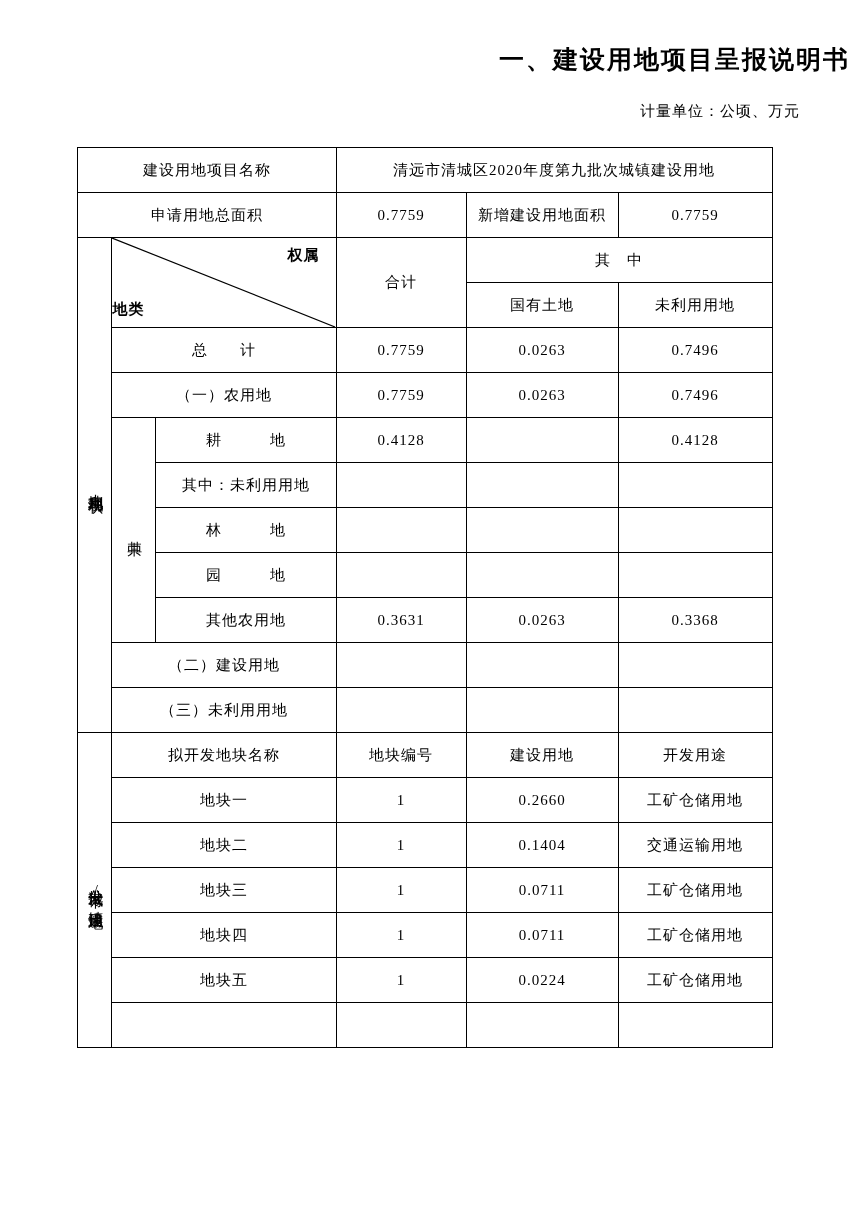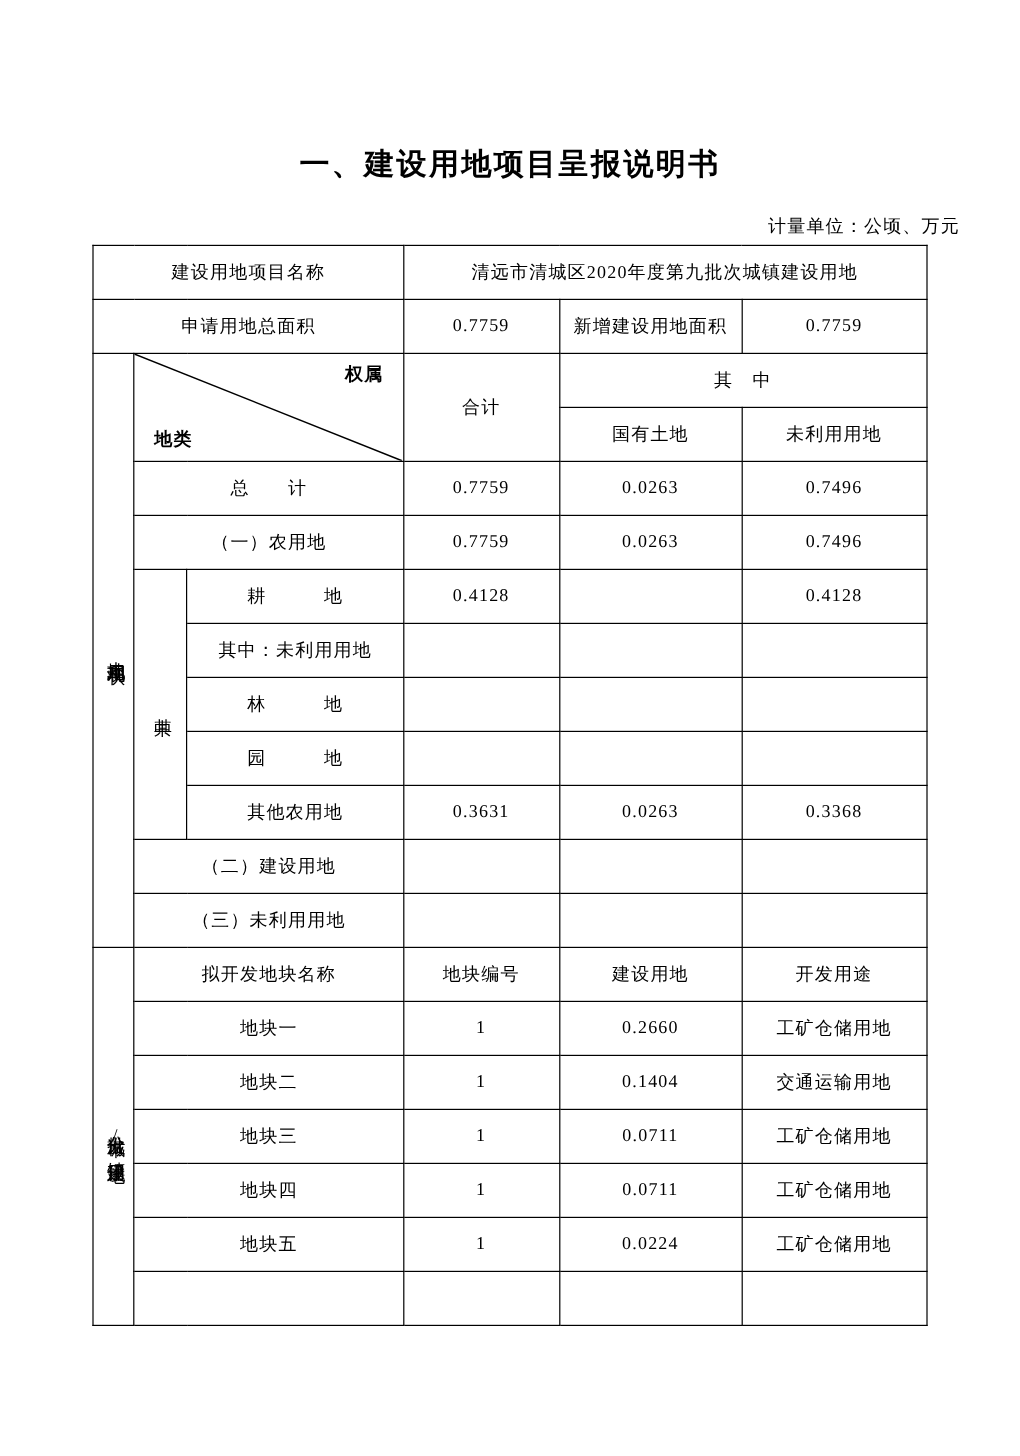--- a/index.html
+++ b/index.html
@@ -15,38 +15,38 @@
     position: relative;
     overflow: hidden;
   }
   .page {
     position: relative;
     width: 850px;
     height: 1213px;
     box-sizing: border-box;
   }
   .doc-title {
-    text-align: center;
+    text-align: right;
     font-size: 25px;
     font-weight: bold;
     letter-spacing: 2px;
-    margin-top: 120px;
+    margin-top: 43px;
     font-family: "Liberation Serif", "DejaVu Serif", serif;
   }
   .unit-line {
     text-align: right;
     font-size: 15px;
     margin-top: 26px;
     padding-right: 50px;
     letter-spacing: 1px;
   }
   table.main {
     border-collapse: collapse;
     width: 694px;
-    margin: 6px auto 0 auto;
+    margin: 26px auto 0 auto;
     table-layout: fixed;
   }
   table.main td {
     border: 1px solid #000000;
     text-align: center;
     vertical-align: middle;
     font-size: 15px;
     height: 44px;
     padding: 0 2px;
     letter-spacing: 1px;
@@ -81,21 +81,21 @@
   }
   .diag-top {
     position: absolute;
     right: 16px;
     top: 8px;
     font-size: 15px;
     letter-spacing: 1px;
   }
   .diag-bottom {
     position: absolute;
-    left: 16px;
+    left: 0;
     bottom: 8px;
     font-size: 15px;
     letter-spacing: 1px;
   }
 </style>
 </head>
 <body>
 
 <div class="page">
 

